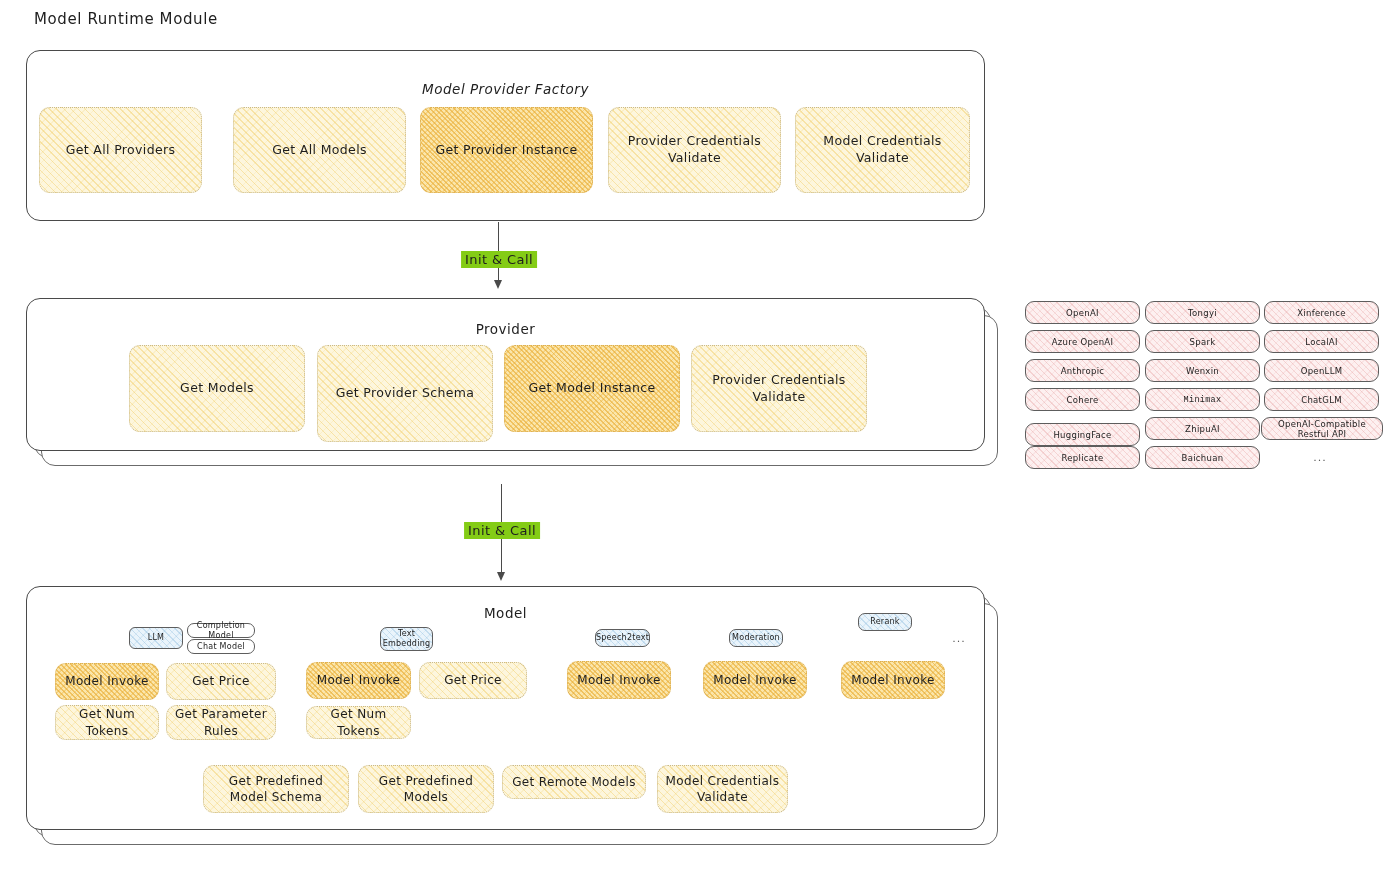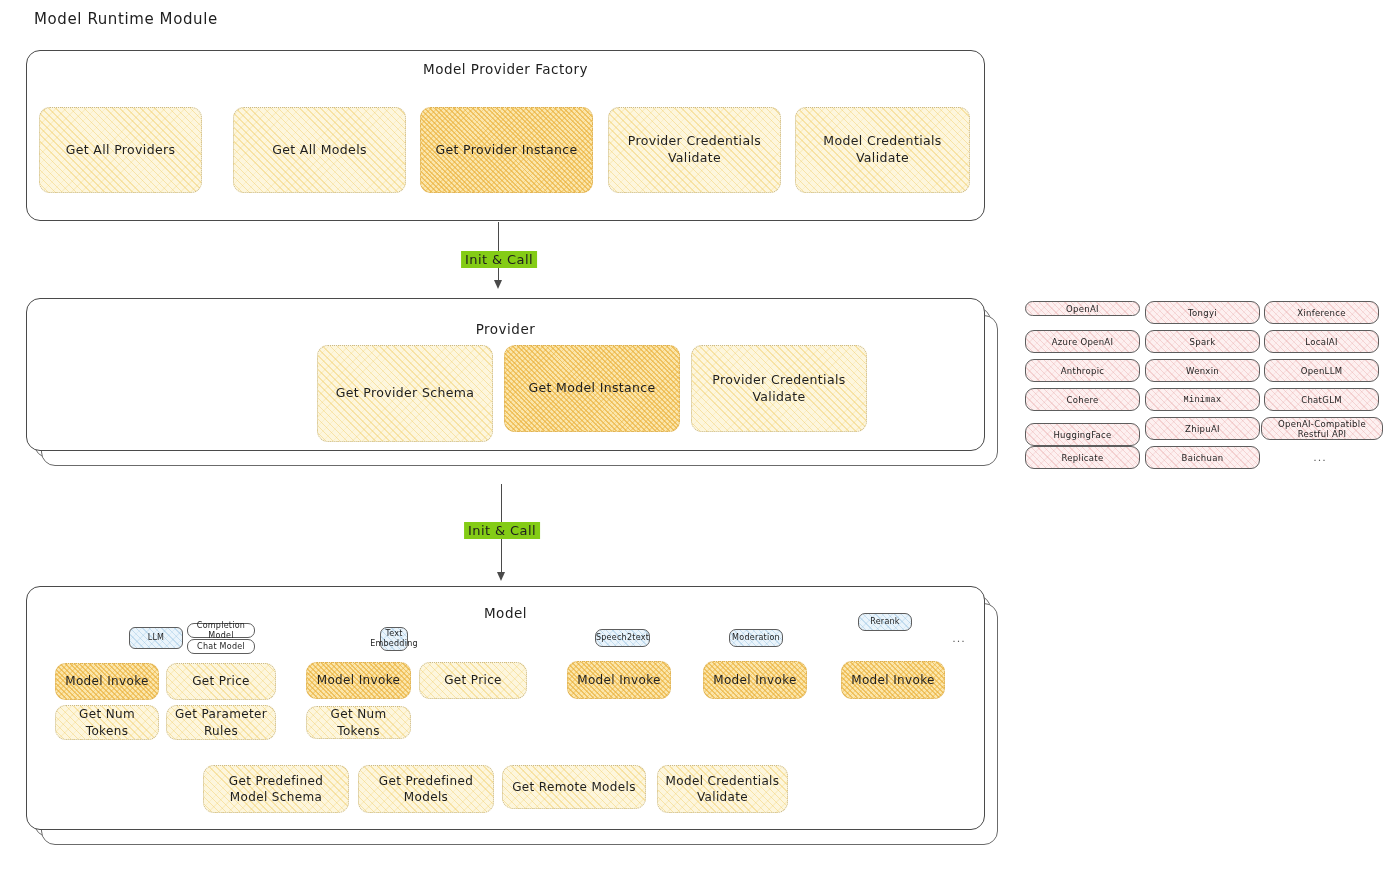--- a/index.html
+++ b/index.html
@@ -140,42 +140,43 @@
   }
 </style>
 </head>
 <body>
 
 <div class="canvas">
 
   <div class="page-title">Model Runtime Module</div>
 
   <div class="frame" style="left:26px;top:50px;width:959px;height:171px;">
-    <div class="frame-title" style="top:10px;">Model Provider Factory</div>
+    <div class="frame-title" style="top:30px;font-style:italic;">Model Provider Factory</div>
   </div>
 
   <div class="node" style="left:39px;top:107px;width:163px;height:86px;">Get All Providers</div>
   <div class="node" style="left:233px;top:107px;width:173px;height:86px;">Get All Models</div>
   <div class="node hot" style="left:420px;top:107px;width:173px;height:86px;text-align:right;">Get Provider Instance</div>
   <div class="node" style="left:608px;top:107px;width:173px;height:86px;">Provider Credentials Validate</div>
   <div class="node" style="left:795px;top:107px;width:175px;height:86px;">Model Credentials Validate</div>
 
   <div class="arrow-line" style="left:498px;top:222px;height:64px;"></div>
   <div class="arrow-head" style="left:494px;top:280px;"></div>
   <div class="arrow-label" style="left:499px;top:251px;">Init &amp; Call</div>
 
   <div class="frame stack" style="left:26px;top:298px;width:959px;height:153px;">
     <div class="frame-title" style="top:22px;">Provider</div>
   </div>
 
+  <div class="node" style="left:129px;top:345px;width:176px;height:87px;">Get Models</div>
   <div class="node" style="left:317px;top:345px;width:176px;height:97px;">Get Provider Schema</div>
   <div class="node hot" style="left:504px;top:345px;width:176px;height:87px;">Get Model Instance</div>
   <div class="node" style="left:691px;top:345px;width:176px;height:87px;">Provider Credentials Validate</div>
 
-  <div class="chip" style="left:1025px;top:301px;width:115px;height:15px;">OpenAI</div>
+  <div class="chip" style="left:1025px;top:301px;width:115px;height:23px;">OpenAI</div>
   <div class="chip" style="left:1025px;top:330px;width:115px;height:23px;">Azure OpenAI</div>
   <div class="chip" style="left:1025px;top:359px;width:115px;height:23px;">Anthropic</div>
   <div class="chip" style="left:1025px;top:388px;width:115px;height:23px;">Cohere</div>
   <div class="chip" style="left:1025px;top:417px;width:115px;height:23px;margin-top:6px;">HuggingFace</div>
   <div class="chip" style="left:1025px;top:446px;width:115px;height:23px;">Replicate</div>
 
   <div class="chip" style="left:1145px;top:301px;width:115px;height:23px;">Tongyi</div>
   <div class="chip" style="left:1145px;top:330px;width:115px;height:23px;">Spark</div>
   <div class="chip" style="left:1145px;top:359px;width:115px;height:23px;">Wenxin</div>
   <div class="chip" style="left:1145px;top:388px;width:115px;height:23px;font-family:Liberation Mono, monospace;">Minimax</div>
@@ -199,35 +200,35 @@
 
   <div class="badge" style="left:129px;top:627px;width:54px;height:22px;border-radius:6px;">LLM</div>
   <div class="badge plain" style="left:187px;top:623px;width:68px;height:15px;">Completion Model</div>
   <div class="badge plain" style="left:187px;top:639px;width:68px;height:15px;">Chat Model</div>
 
   <div class="node hot sm" style="left:55px;top:663px;width:104px;height:37px;">Model Invoke</div>
   <div class="node sm" style="left:166px;top:663px;width:110px;height:37px;">Get Price</div>
   <div class="node sm" style="left:55px;top:705px;width:104px;height:35px;">Get Num Tokens</div>
   <div class="node sm" style="left:166px;top:705px;width:110px;height:35px;">Get Parameter Rules</div>
 
-  <div class="badge" style="left:380px;top:627px;width:28px;height:24px;">Text Embedding</div>
+  <div class="badge" style="left:380px;top:627px;width:53px;height:24px;">Text Embedding</div>
 
   <div class="node hot sm" style="left:306px;top:662px;width:105px;height:37px;">Model Invoke</div>
   <div class="node sm" style="left:419px;top:662px;width:108px;height:37px;">Get Price</div>
   <div class="node sm" style="left:306px;top:706px;width:105px;height:33px;">Get Num Tokens</div>
 
   <div class="badge" style="left:595px;top:629px;width:55px;height:18px;">Speech2text</div>
   <div class="node hot sm" style="left:567px;top:661px;width:104px;height:38px;">Model Invoke</div>
 
   <div class="badge" style="left:729px;top:629px;width:54px;height:18px;">Moderation</div>
   <div class="node hot sm" style="left:703px;top:661px;width:104px;height:38px;">Model Invoke</div>
 
   <div class="badge" style="left:858px;top:613px;width:54px;height:18px;">Rerank</div>
   <div class="node hot sm" style="left:841px;top:661px;width:104px;height:38px;">Model Invoke</div>
 
   <div class="ellipsis" style="left:959px;top:632px;">...</div>
 
   <div class="node sm" style="left:203px;top:765px;width:146px;height:48px;">Get Predefined Model Schema</div>
   <div class="node sm" style="left:358px;top:765px;width:136px;height:48px;">Get Predefined Models</div>
-  <div class="node sm" style="left:502px;top:765px;width:144px;height:44px;">Get Remote Models</div>
+  <div class="node sm" style="left:502px;top:765px;width:144px;height:34px;">Get Remote Models</div>
   <div class="node sm" style="left:657px;top:765px;width:131px;height:48px;">Model Credentials Validate</div>
 
 </div>
 
 </body></html>

